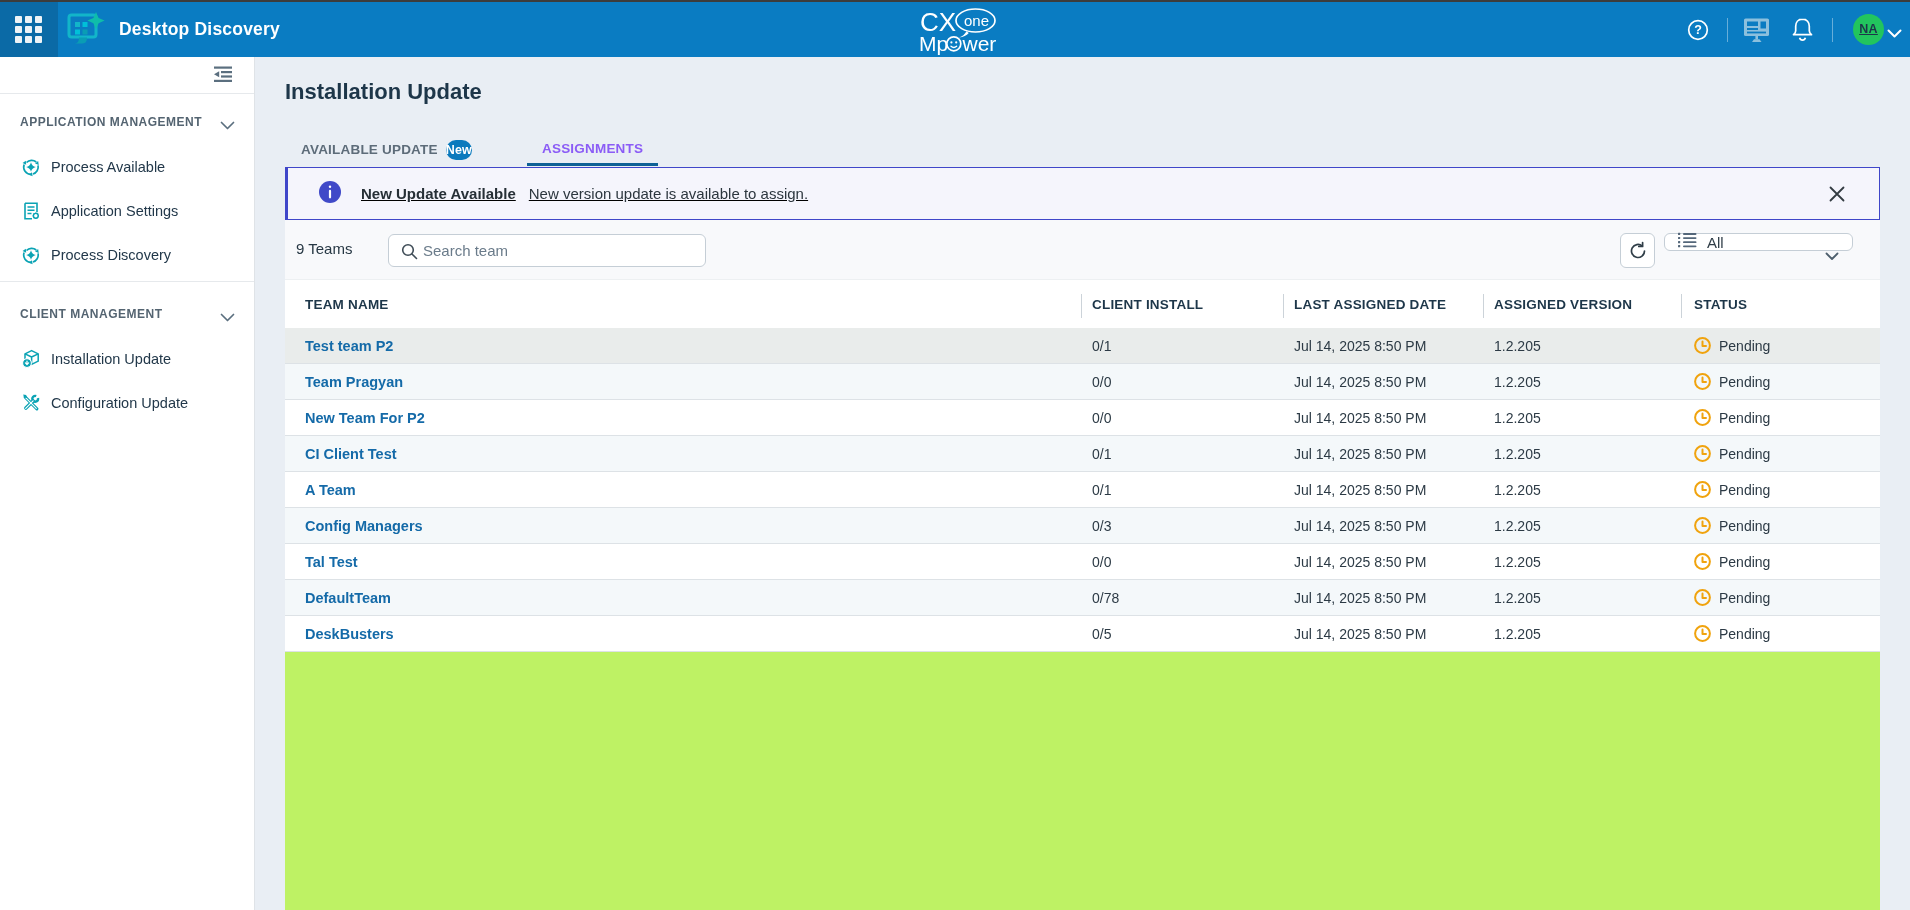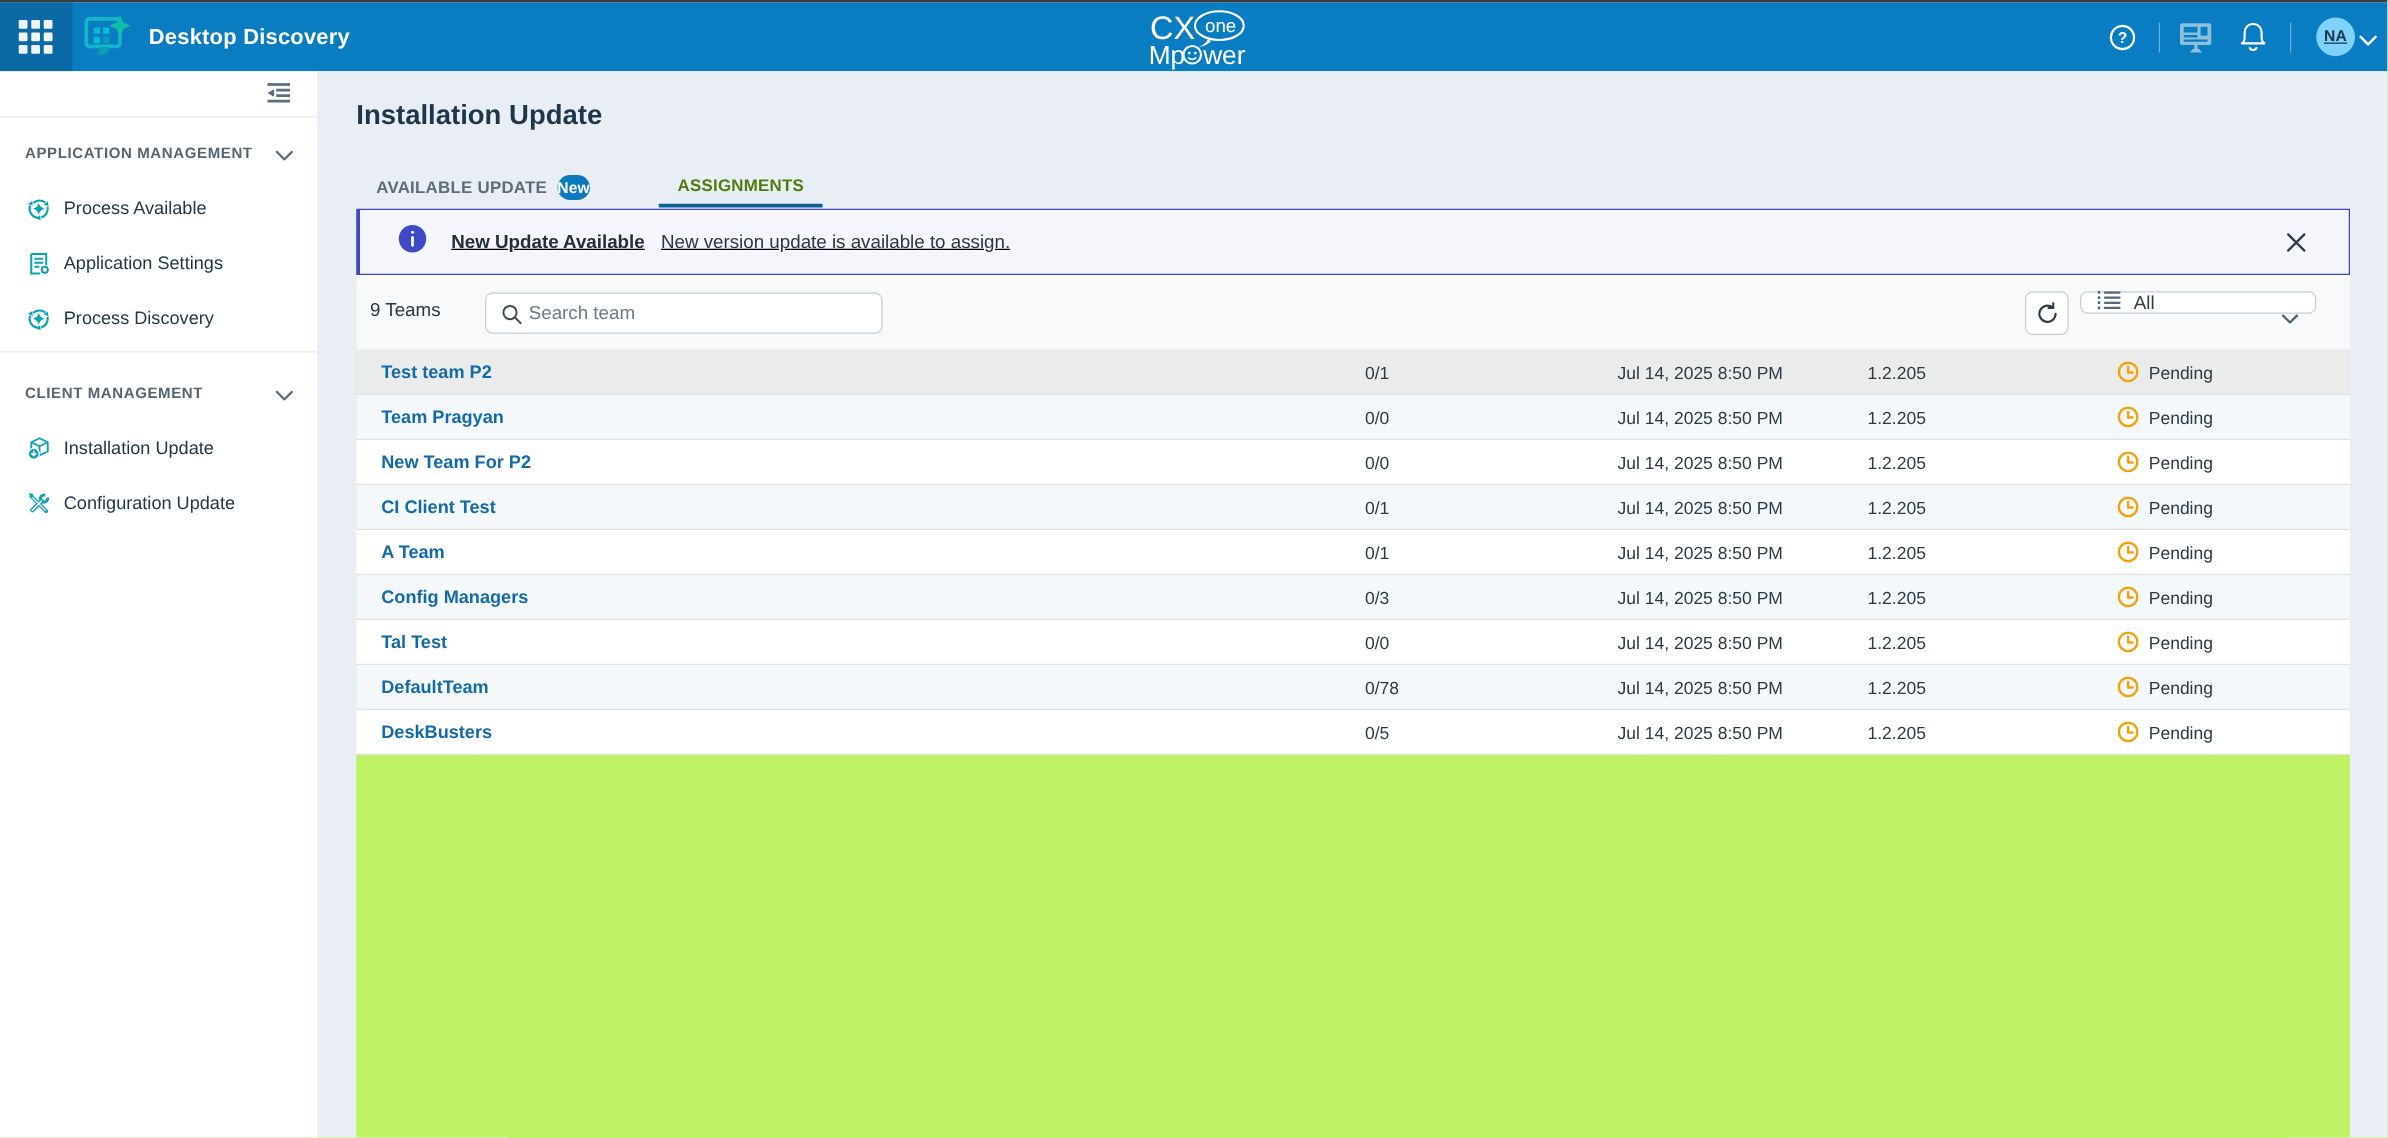--- a/index.html
+++ b/index.html
@@ -17,21 +17,21 @@
   .app-title { position:absolute; left:119px; top:0; height:55px; line-height:55px;
                color:#fff; font-size:17.5px; font-weight:700; letter-spacing:.2px; }
   .brand-logo { position:absolute; left:918px; top:4px; }
   .tb-icon { position:absolute; top:0; height:55px; display:flex; align-items:center; cursor:pointer; }
   .tb-help   { left:1686px; }
   .tb-screen { left:1743px; }
   .tb-bell   { left:1791px; }
   .tb-sep { position:absolute; top:16px; width:1px; height:24px; background:rgba(255,255,255,.38); }
   .tb-sep1 { left:1727px; } .tb-sep2 { left:1832px; }
   .avatar { position:absolute; left:1853px; top:12px; width:31px; height:31px; border-radius:50%;
-            background:#7dd3fc; color:#1d3649; font-size:12.5px; font-weight:700; text-align:center;
+            background:#22c55e; color:#1d3649; font-size:12.5px; font-weight:700; text-align:center;
             line-height:31px; letter-spacing:.3px; cursor:pointer;text-decoration:underline; }
   .avatar-chevron { position:absolute; left:1887px; top:23px; cursor:pointer; }
 
   
   .sidebar { position:absolute; left:0; top:57px; width:255px; height:853px; background:#fff;
              border-right:1px solid #dfe3e7; }
   .collapse-row { position:relative; height:37px; border-bottom:1px solid #e6e9ec; }
   .collapse-btn { position:absolute; right:21px; top:7px; width:20px; height:20px; cursor:pointer; }
   .nav-section-header { position:relative; height:28px; margin-top:14px; margin-bottom:9px; padding-left:20px;
                         display:flex; align-items:center; cursor:pointer; }
@@ -44,21 +44,21 @@
   .sec2 { margin-top:18px; margin-bottom:9px; }
 
   
   .main { position:absolute; left:255px; top:57px; width:1655px; height:853px; background:#e9eef4; }
   .page-title { position:absolute; left:30px; top:22px; font-size:22px; font-weight:700; color:#1d3649; }
 
   .tabs { position:absolute; left:31px; top:76px; height:33px; display:flex;gap:40px; }
   .tab { padding:0 15px; display:flex; align-items:center; font-size:13.5px; font-weight:700;
          letter-spacing:.2px; cursor:pointer; }
   .tab.inactive { color:#5d6c79; }
-  .tab.active { color:#4d7c0f; border-bottom:3px solid #0e6195; }
+  .tab.active { color:#8b5cf6; border-bottom:3px solid #0e6195; }
   .badge-new { margin-left:8px; background:#0a7abd; color:#fff; font-size:12.5px; font-weight:700;
                border-radius:11px; padding:3px 0; letter-spacing:.2px; }
 
   .banner { position:absolute; left:30px; top:110px; width:1595px; height:53px; background:#f5f5fc;
             border:1px solid #3f46c9; border-left-width:3px; display:flex; align-items:center;text-decoration:underline; }
   .banner .info-ico { margin-left:30px; flex:0 0 24px; }
   .banner .b-title { margin-left:19px; font-size:15px; font-weight:700; color:#262f36; }
   .banner .b-text { margin-left:13px; font-size:15px; color:#2c363e; }
   .banner .close-x { position:absolute; right:33px; top:17px; width:18px; height:18px; cursor:pointer; }
 
@@ -346,20 +346,27 @@
         </span>
         <span class="f-label">All</span>
         <span class="dd-chev">
           <svg width="14" height="9" viewBox="0 0 14 9" fill="none">
               <path d="M1.5 1.5 l5.5 5.5 5.5 -5.5" stroke="#4e5f6d" stroke-width="1.8" stroke-linecap="round" stroke-linejoin="round"></path>
             </svg>
         </span>
       </div>
     </div>
 
+    <div class="thead">
+      <div class="th col-1">TEAM NAME</div>
+      <div class="th col-2">CLIENT INSTALL</div>
+      <div class="th col-3">LAST ASSIGNED DATE</div>
+      <div class="th col-4">ASSIGNED VERSION</div>
+      <div class="th col-5">STATUS</div>
+    </div>
 
     <div class="tbody">
   <div class="trow hovered">
     <div class="td team col-1"><a>Test team P2</a></div>
     <div class="td col-2">0/1</div>
     <div class="td col-3">Jul 14, 2025 8:50 PM</div>
     <div class="td col-4">1.2.205</div>
     <div class="td status col-5">
       <svg width="17" height="17" viewBox="0 0 17 17" fill="none">
         <circle cx="8.5" cy="8.5" r="7.4" stroke="#f0a30e" stroke-width="2"></circle>

